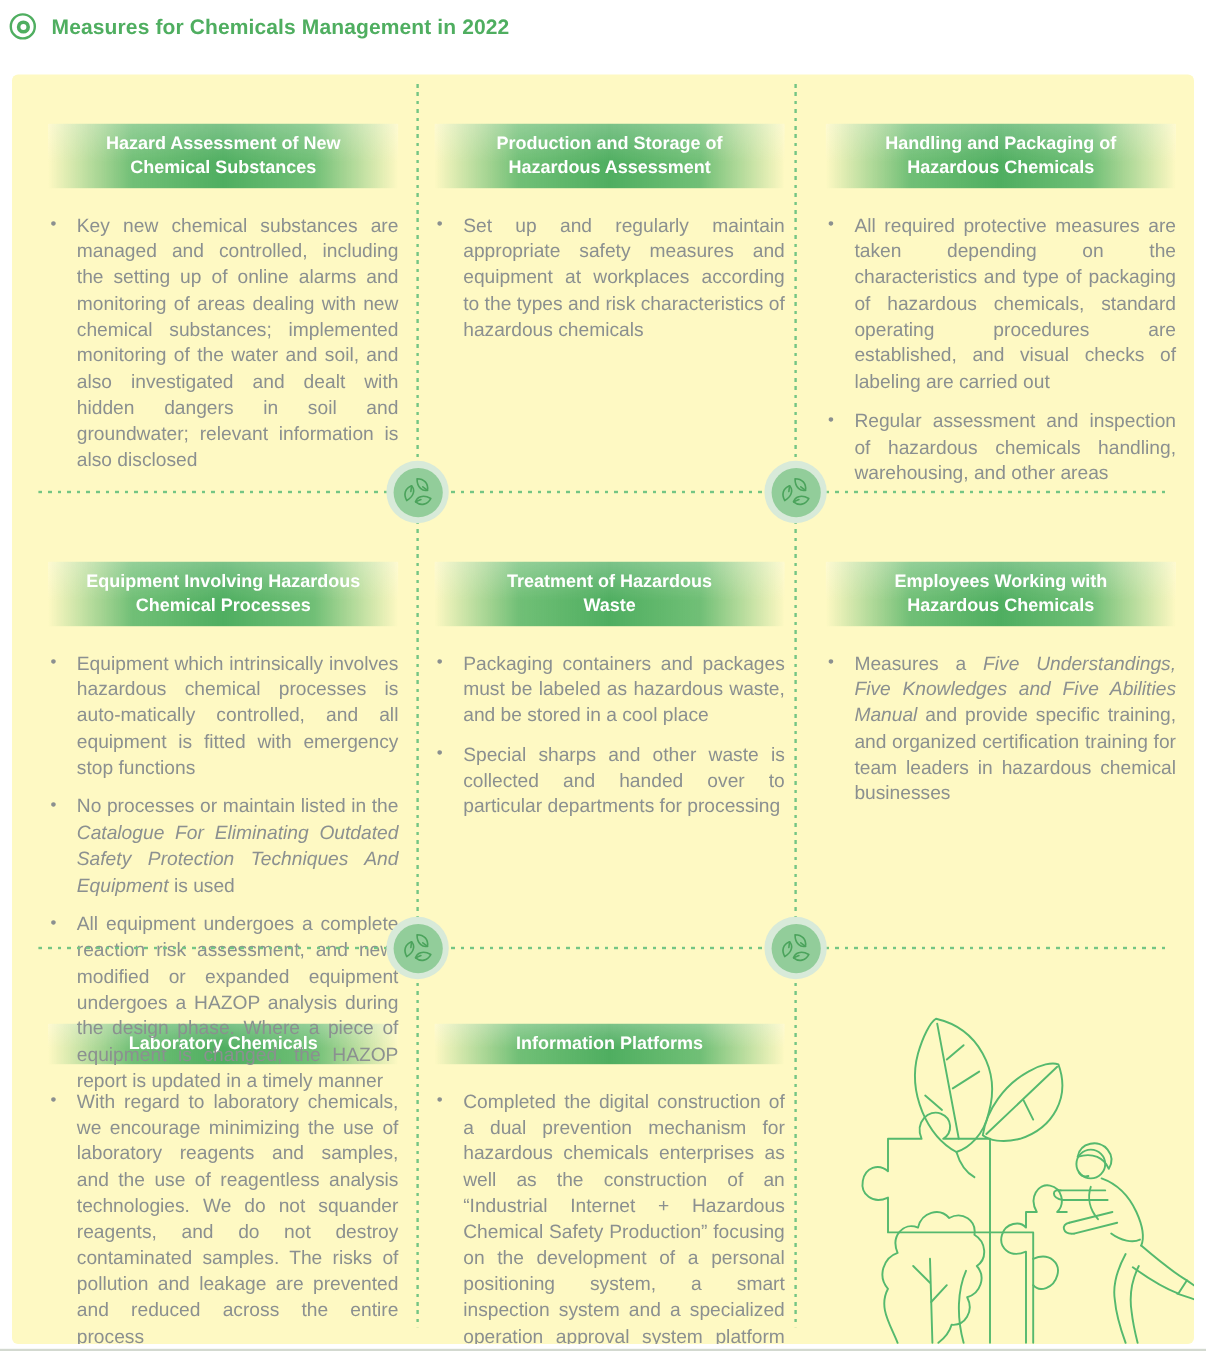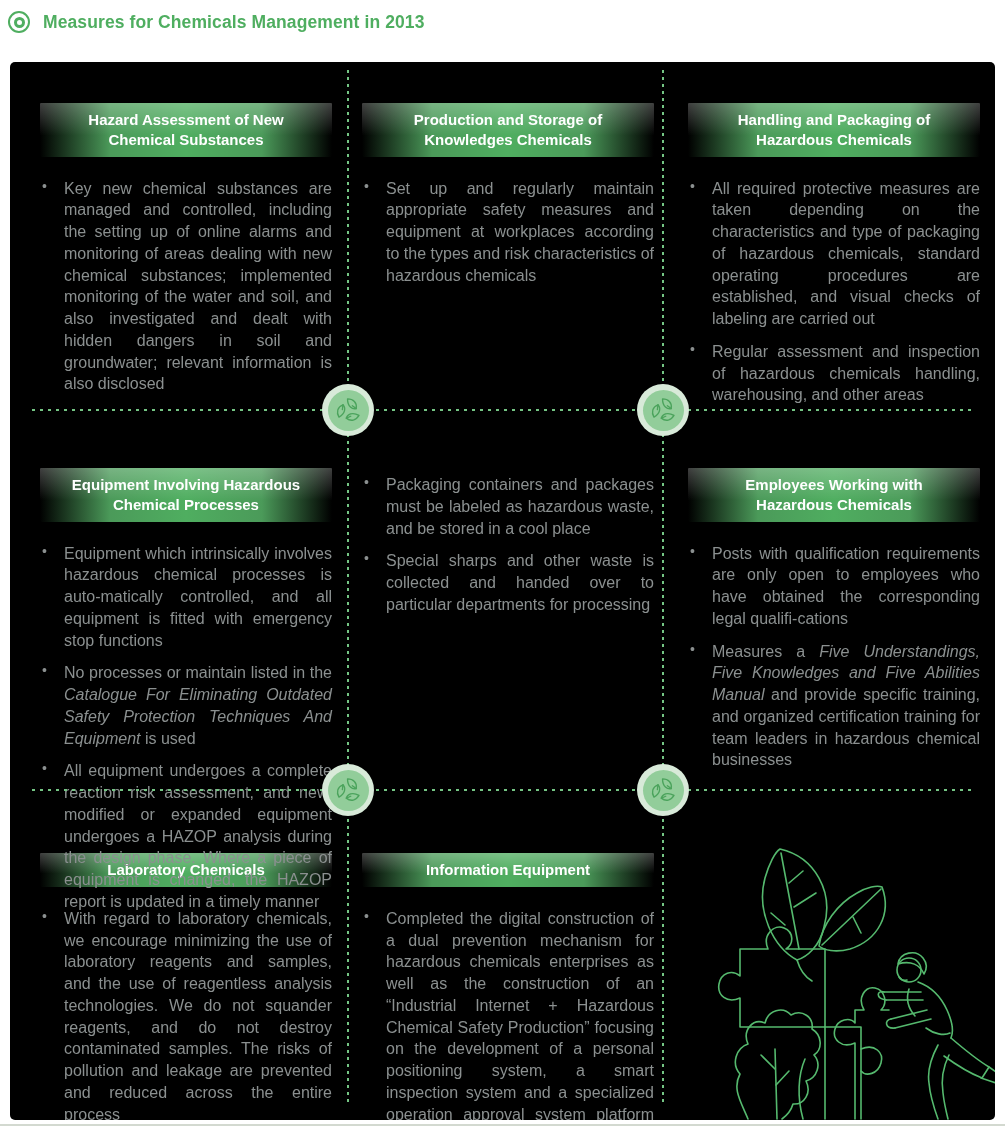--- a/index.html
+++ b/index.html
@@ -15,21 +15,21 @@
   .title-icon {
     width:22px; height:22px; border:2px solid #4fae60; border-radius:50%;
     display:flex; align-items:center; justify-content:center; box-sizing:border-box;
   }
   .title-icon-inner { width:11px; height:11px; border:3px solid #4fae60; border-radius:50%; box-sizing:border-box; }
   .page-title { color:#4fae60; font-size:17.5px; font-weight:bold; letter-spacing:0.1px; }
 
   
   .panel {
     position:absolute; left:10px; top:62px; width:985px; height:1058px;
-    background:#000000; border-radius:5px; overflow:hidden;
+    background:#fef9c3; border-radius:5px; overflow:hidden;
   }
 
   .grid {
     position:absolute; inset:0;
     display:grid;
     grid-template-columns:338px 315px 332px;
     grid-template-rows:348px 380px 330px;
   }
   .cell { box-sizing:border-box; }
   .col1 { padding:0 16px 0 30px; }
@@ -87,36 +87,36 @@
 
   .bottom-edge { position:absolute; left:0; right:0; bottom:0; height:2px; background:#d3d9d0; }
 </style>
 </head>
 <body>
 
 <div class="title-row">
   <span class="title-icon">
     <span class="title-icon-inner"></span>
   </span>
-  <span class="page-title">Measures for Chemicals Management in 2013</span>
+  <span class="page-title">Measures for Chemicals Management in 2022</span>
 </div>
 
 <div class="panel">
 
   <div class="grid">
     <section class="cell col1 row1 card">
       <h3 class="card-title">Hazard Assessment of New
 Chemical Substances</h3>
       <ul class="bullets">
           <li><span>Key new chemical substances are managed and controlled, including the setting up of online alarms and monitoring of areas dealing with new chemical substances; implemented monitoring of the water and soil, and also investigated and dealt with hidden dangers in soil and groundwater; relevant information is also disclosed</span></li>
         </ul>
     </section>
     <section class="cell col2 row1 card">
       <h3 class="card-title">Production and Storage of
-Knowledges Chemicals</h3>
+Hazardous Assessment</h3>
       <ul class="bullets">
           <li><span>Set up and regularly maintain appropriate safety measures and equipment at workplaces according to the types and risk characteristics of hazardous chemicals</span></li>
         </ul>
     </section>
     <section class="cell col3 row1 card">
       <h3 class="card-title">Handling and Packaging of
 Hazardous Chemicals</h3>
       <ul class="bullets">
           <li><span>All required protective measures are taken depending on the characteristics and type of packaging of hazardous chemicals, standard operating procedures are established, and visual checks of labeling are carried out</span></li>
           <li><span>Regular assessment and inspection of hazardous chemicals handling, warehousing, and other areas</span></li>
@@ -126,42 +126,43 @@
     <section class="cell col1 row2 card">
       <h3 class="card-title">Equipment Involving Hazardous
 Chemical Processes</h3>
       <ul class="bullets">
           <li><span>Equipment which intrinsically involves hazardous chemical processes is auto-matically controlled, and all equipment is fitted with emergency stop functions</span></li>
           <li><span>No processes or maintain listed in the </span><em>Catalogue For Eliminating Outdated Safety Protection Techniques And Equipment</em><span> is used</span></li>
           <li><span>All equipment undergoes a complete reaction risk assessment, and new, modified or expanded equipment undergoes a HAZOP analysis during the design phase. Where a piece of equipment is changed, the HAZOP report is updated in a timely manner</span></li>
         </ul>
     </section>
     <section class="cell col2 row2 card">
+      <h3 class="card-title">Treatment of Hazardous
+Waste</h3>
       <ul class="bullets">
           <li><span>Packaging containers and packages must be labeled as hazardous waste, and be stored in a cool place</span></li>
           <li><span>Special sharps and other waste is collected and handed over to particular departments for processing</span></li>
         </ul>
     </section>
     <section class="cell col3 row2 card">
       <h3 class="card-title">Employees Working with
 Hazardous Chemicals</h3>
       <ul class="bullets">
-          <li><span>Posts with qualification requirements are only open to employees who have obtained the corresponding legal qualifi-cations</span></li>
           <li><span>Measures a </span><em>Five Understandings, Five Knowledges and Five Abilities Manual</em><span> and provide specific training, and organized certification training for team leaders in hazardous chemical businesses</span></li>
         </ul>
     </section>
 
     <section class="cell col1 row3 card">
       <h3 class="card-title">Laboratory Chemicals</h3>
       <ul class="bullets">
           <li><span>With regard to laboratory chemicals, we encourage minimizing the use of laboratory reagents and samples, and the use of reagentless analysis technologies. We do not squander reagents, and do not destroy contaminated samples. The risks of pollution and leakage are prevented and reduced across the entire process</span></li>
         </ul>
     </section>
     <section class="cell col2 row3 card">
-      <h3 class="card-title">Information Equipment</h3>
+      <h3 class="card-title">Information Platforms</h3>
       <ul class="bullets">
           <li><span>Completed the digital construction of a dual prevention mechanism for hazardous chemicals enterprises as well as the construction of an “Industrial Internet + Hazardous Chemical Safety Production” focusing on the development of a personal positioning system, a smart inspection system and a specialized operation approval system platform and digital dual prevention platform, etc.</span></li>
         </ul>
     </section>
     <section class="cell col3 row3"></section>
   </div>
 
   <div class="vline v1"></div>
   <div class="vline v2"></div>
   <div class="hline h1"></div>

